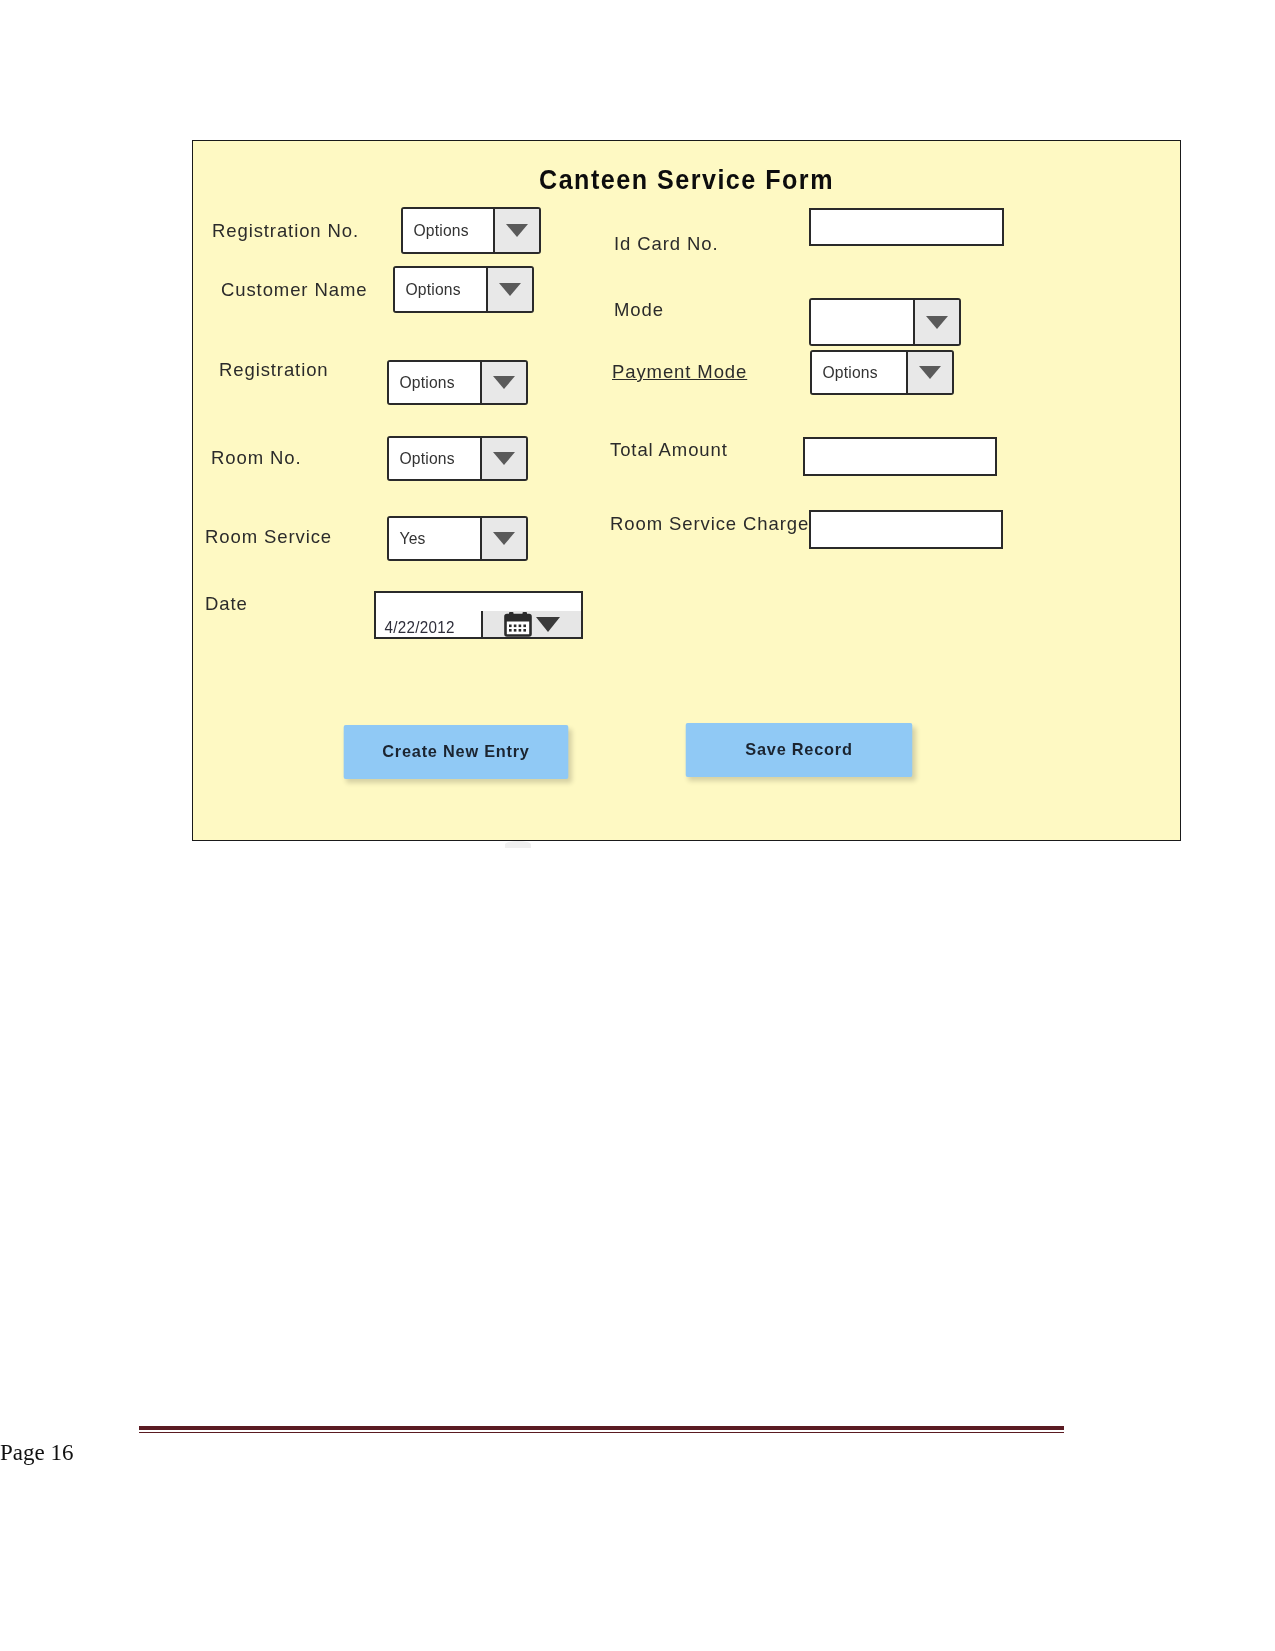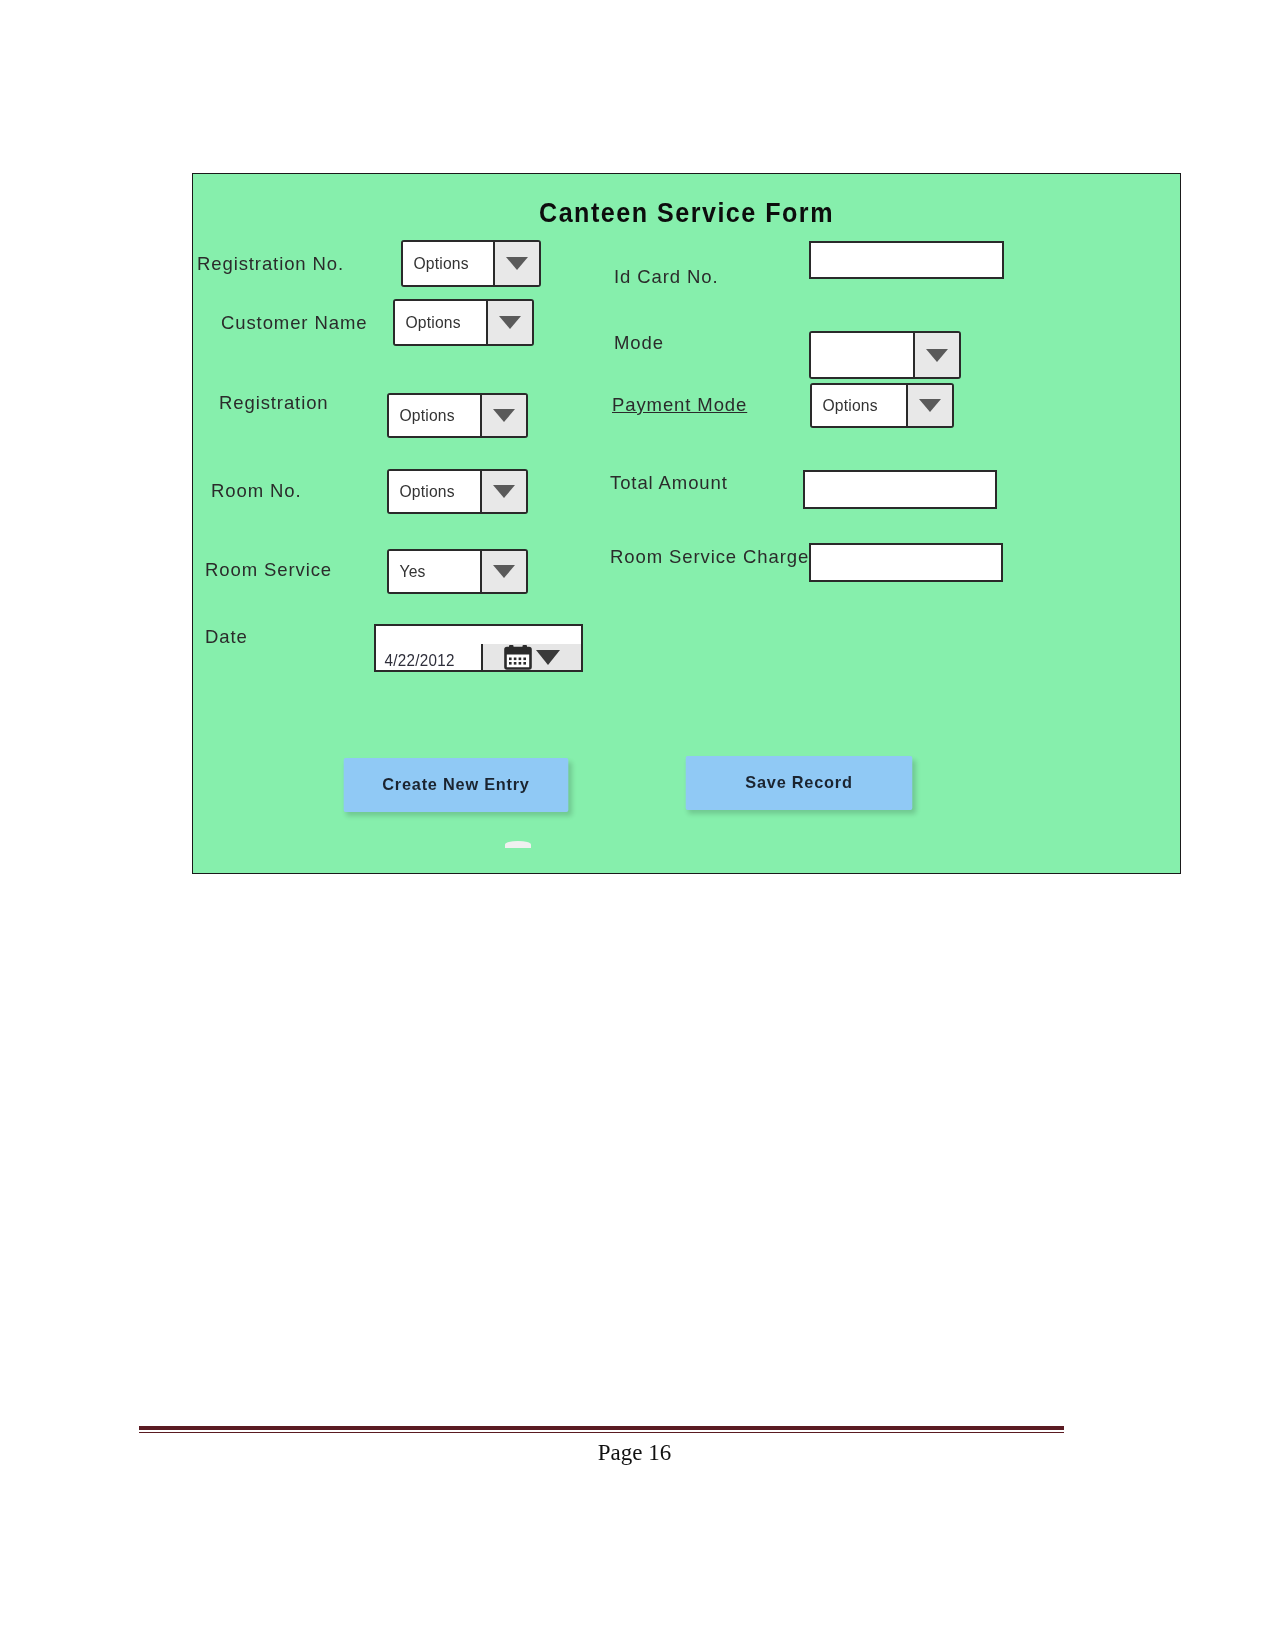--- a/index.html
+++ b/index.html
@@ -23,23 +23,22 @@
   }
 
   
   .form-panel {
     position: absolute;
     left: 192px;
     top: 140px;
     width: 989px;
     height: 701px;
     border: 1.5px solid #1a1a1a;
-    background: #86efac;
-    box-sizing: border-box;
-    margin-top: 33px;
+    background: #fef9c3;
+    box-sizing: border-box;
   }
 
   .form-title {
     position: absolute;
     left: 0;
     top: 24px;
     width: 100%;
     text-align: center;
     font-size: 27px;
     font-weight: bold;
@@ -191,21 +190,20 @@
     left: 0; top: 6px;
     width: 100%;
     height: 1.4px;
     background: #5a1b22;
   }
   .footer-page-num {
     position: absolute;
     left: 0;
     top: 1440px;
     width: 1269px;
-    text-align: center;
     font-family: "Liberation Serif", serif;
     font-size: 23px;
     color: #111111;
   }
   .page-artifact {
     position: absolute;
     left: 505px;
     top: 841px;
     width: 26px;
     height: 7px;
@@ -215,21 +213,21 @@
 </style>
 </head>
 <body>
 
 <div class="page">
 
   <div class="form-panel">
 
     <div class="form-title">Canteen Service Form</div>
 
-    <div class="field-label" style="left:4px; top:79px;">Registration No.</div>
+    <div class="field-label" style="left:19px; top:79px;">Registration No.</div>
     <div class="combo" style="left:208px; top:66px; width:140px; height:47px;">
       <div class="combo-value">Options</div>
       <div class="combo-arrow">
         <span class="tri"></span>
       </div>
     </div>
 
     <div class="field-label" style="left:28px; top:138px;">Customer Name</div>
     <div class="combo" style="left:200px; top:125px; width:141px; height:47px;">
       <div class="combo-value">Options</div>

